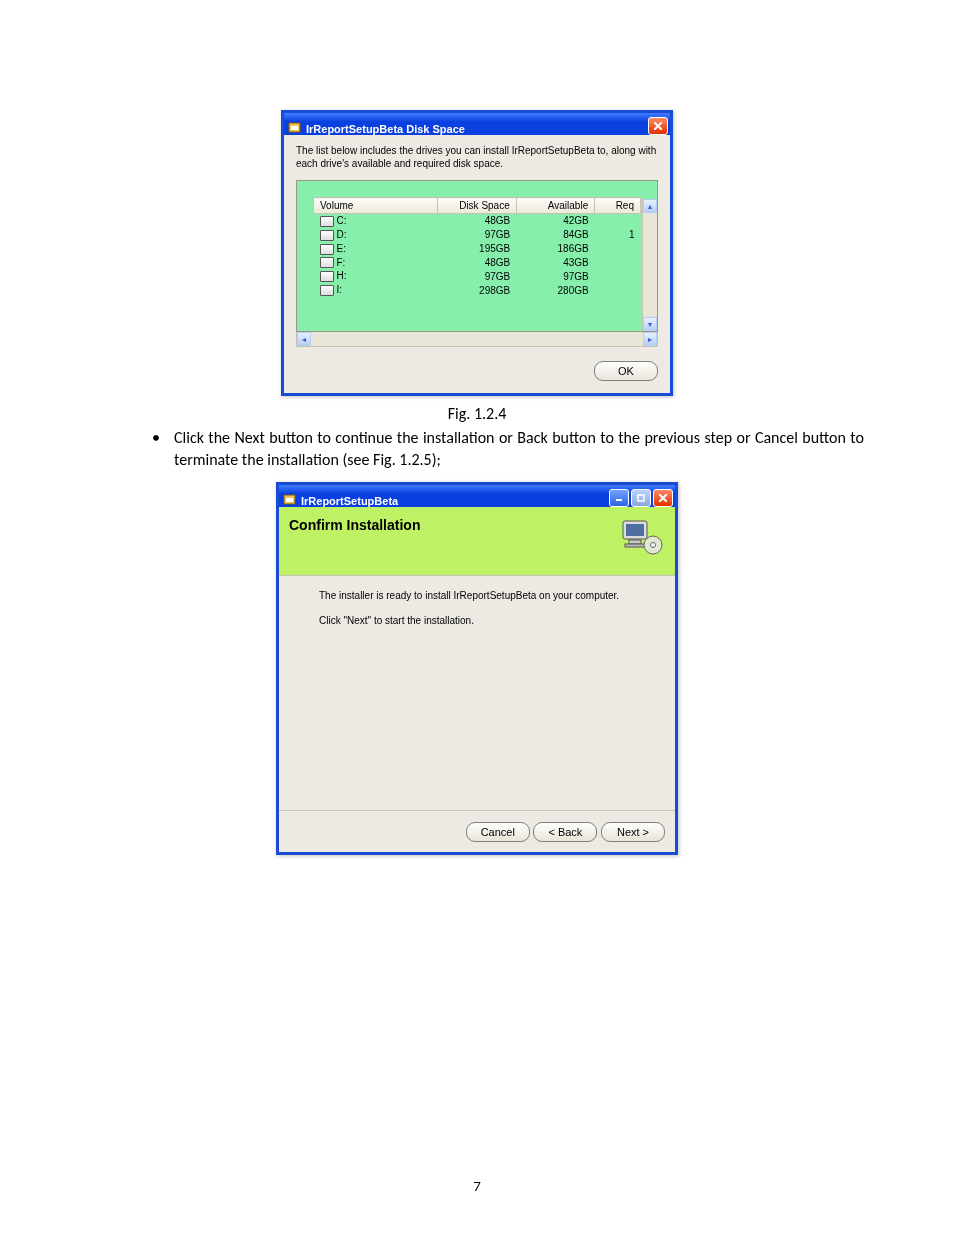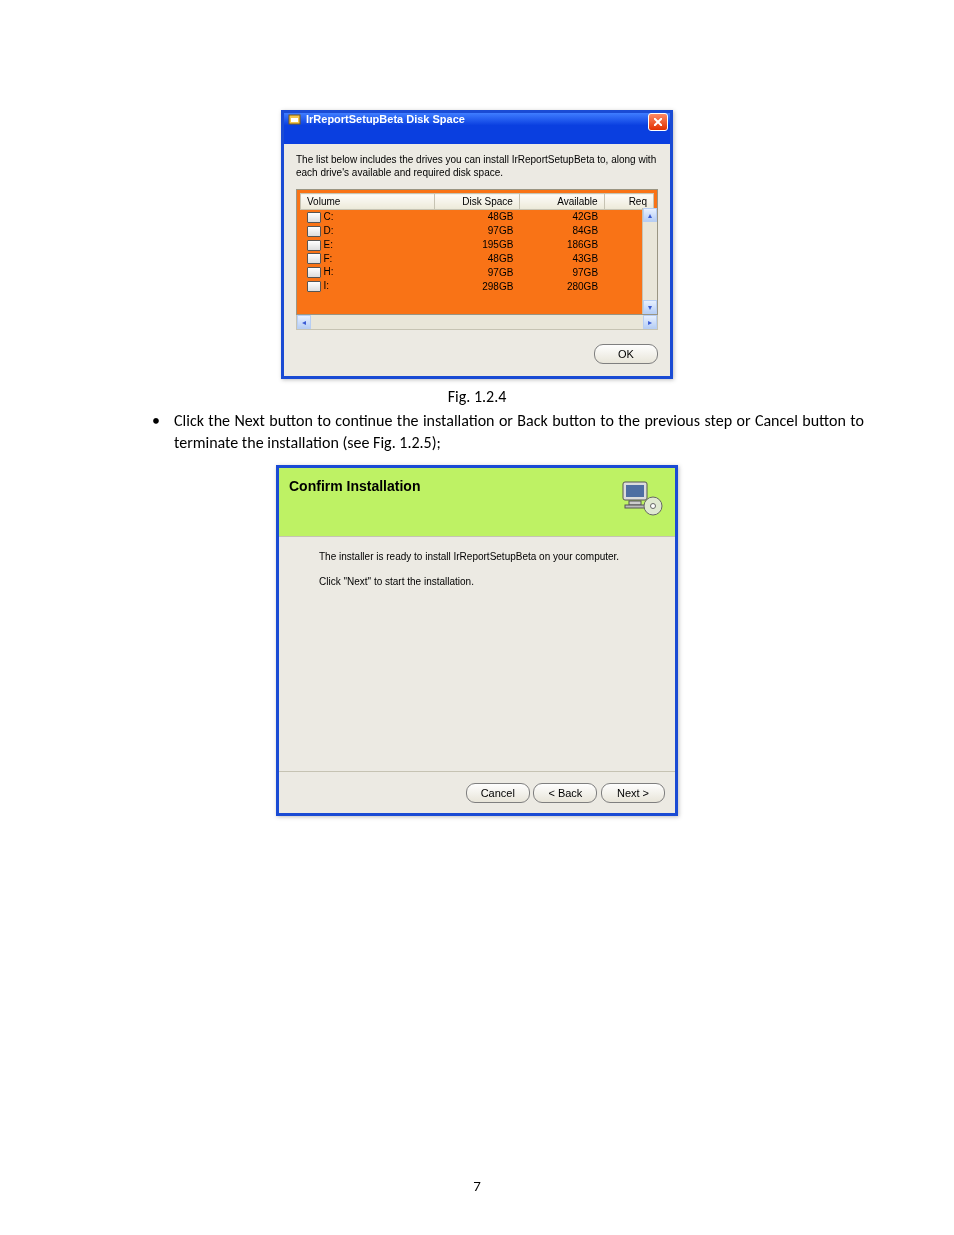--- a/index.html
+++ b/index.html
@@ -16,22 +16,22 @@
     padding: 110px 90px 0 90px;
   }
   .dialog {
     border: 3px solid #1a4bd4;
     background: #eceae3;
     box-shadow: 1px 1px 4px rgba(0,0,0,.25);
     margin: 0 auto;
   }
   .titlebar {
     display: flex;
-    align-items: flex-start;
-    height: 31px;
+    align-items: flex-end;
+    height: 22px;
     background: linear-gradient(to bottom, #3f7dff 0%, #0a3fe0 40%, #0a3fe0 100%);
     color: #fff;
     font-size: 11px;
     font-weight: bold;
     font-family: Tahoma, sans-serif;
     padding: 0 2px 0 4px;
   }
   .title-icon {
     width: 14px;
     height: 14px;
@@ -56,23 +56,23 @@
   }
   .winbtn.blue { background: linear-gradient(#6fa4ff,#2f63e8); }
   .winbtn.red  { background: linear-gradient(#ff8a65,#e23000); }
   .winbtn.gray { background: linear-gradient(#bcd3ff,#8aa8e0); color:#dfe7ff; }
 
   
   #dialog1 { width: 386px; }
   .d1-body { padding: 10px 12px 12px 12px; font-family: Tahoma, sans-serif; font-size: 10px; color:#000; }
   .d1-desc { line-height: 1.25; margin-bottom: 10px; }
   .d1-listwrap {
-    background: #f97316;
+    background: #86efac;
     border: 1px solid #9a9583;
-    padding: 3px;
+    padding: 16px;
     height: 118px;
     overflow: hidden;
     position: relative;
   }
   .d1-table {
     width: 100%;
     border-collapse: collapse;
     font-size: 10px;
   }
   .d1-table th {
@@ -248,20 +248,44 @@
   <div class="caption">Fig. 1.2.4</div>
 
   <div class="body-text">
     <div class="bullet-row">
       <div class="bullet-dot">•</div>
       <div>Click the Next button to continue the installation or Back button to the previous step or Cancel button to terminate the installation (see Fig. 1.2.5);</div>
     </div>
   </div>
 
   <div class="dialog" id="dialog2">
+    <div class="titlebar">
+      <span class="title-icon">
+        <svg width="14" height="14">
+            <rect x="1" y="2" width="11" height="9" fill="#f4c54b" stroke="#7a5a16"></rect>
+            <rect x="3" y="5" width="7" height="4" fill="#fff"></rect>
+          </svg>
+      </span>
+      <span class="title-text">IrReportSetupBeta</span>
+      <span class="winbtn blue">
+        <svg width="8" height="8">
+            <line x1="1" y1="6" x2="7" y2="6" stroke="#fff" stroke-width="2"></line>
+          </svg>
+      </span>
+      <span class="winbtn gray">
+        <svg width="8" height="8">
+            <rect x="1" y="1" width="6" height="6" fill="none" stroke="#fff" stroke-width="1.5"></rect>
+          </svg>
+      </span>
+      <span class="winbtn red">
+        <svg width="8" height="8">
+            <path d="M0 0 L8 8 M8 0 L0 8" stroke="#fff" stroke-width="2"></path>
+          </svg>
+      </span>
+    </div>
 
     <div class="d2-header">
       <div class="d2-htitle">Confirm Installation</div>
       <div class="d2-icon">
         <svg width="48" height="40" viewBox="0 0 48 40">
           <rect x="6" y="4" width="24" height="18" rx="2" fill="#dcdcdc" stroke="#555"></rect>
           <rect x="9" y="7" width="18" height="12" fill="#4e6ea2"></rect>
           <rect x="12" y="23" width="12" height="4" fill="#ccc" stroke="#555"></rect>
           <rect x="8" y="27" width="20" height="3" fill="#bbb" stroke="#555"></rect>
           <circle cx="36" cy="28" r="9" fill="#dfe8d0" stroke="#666"></circle>

